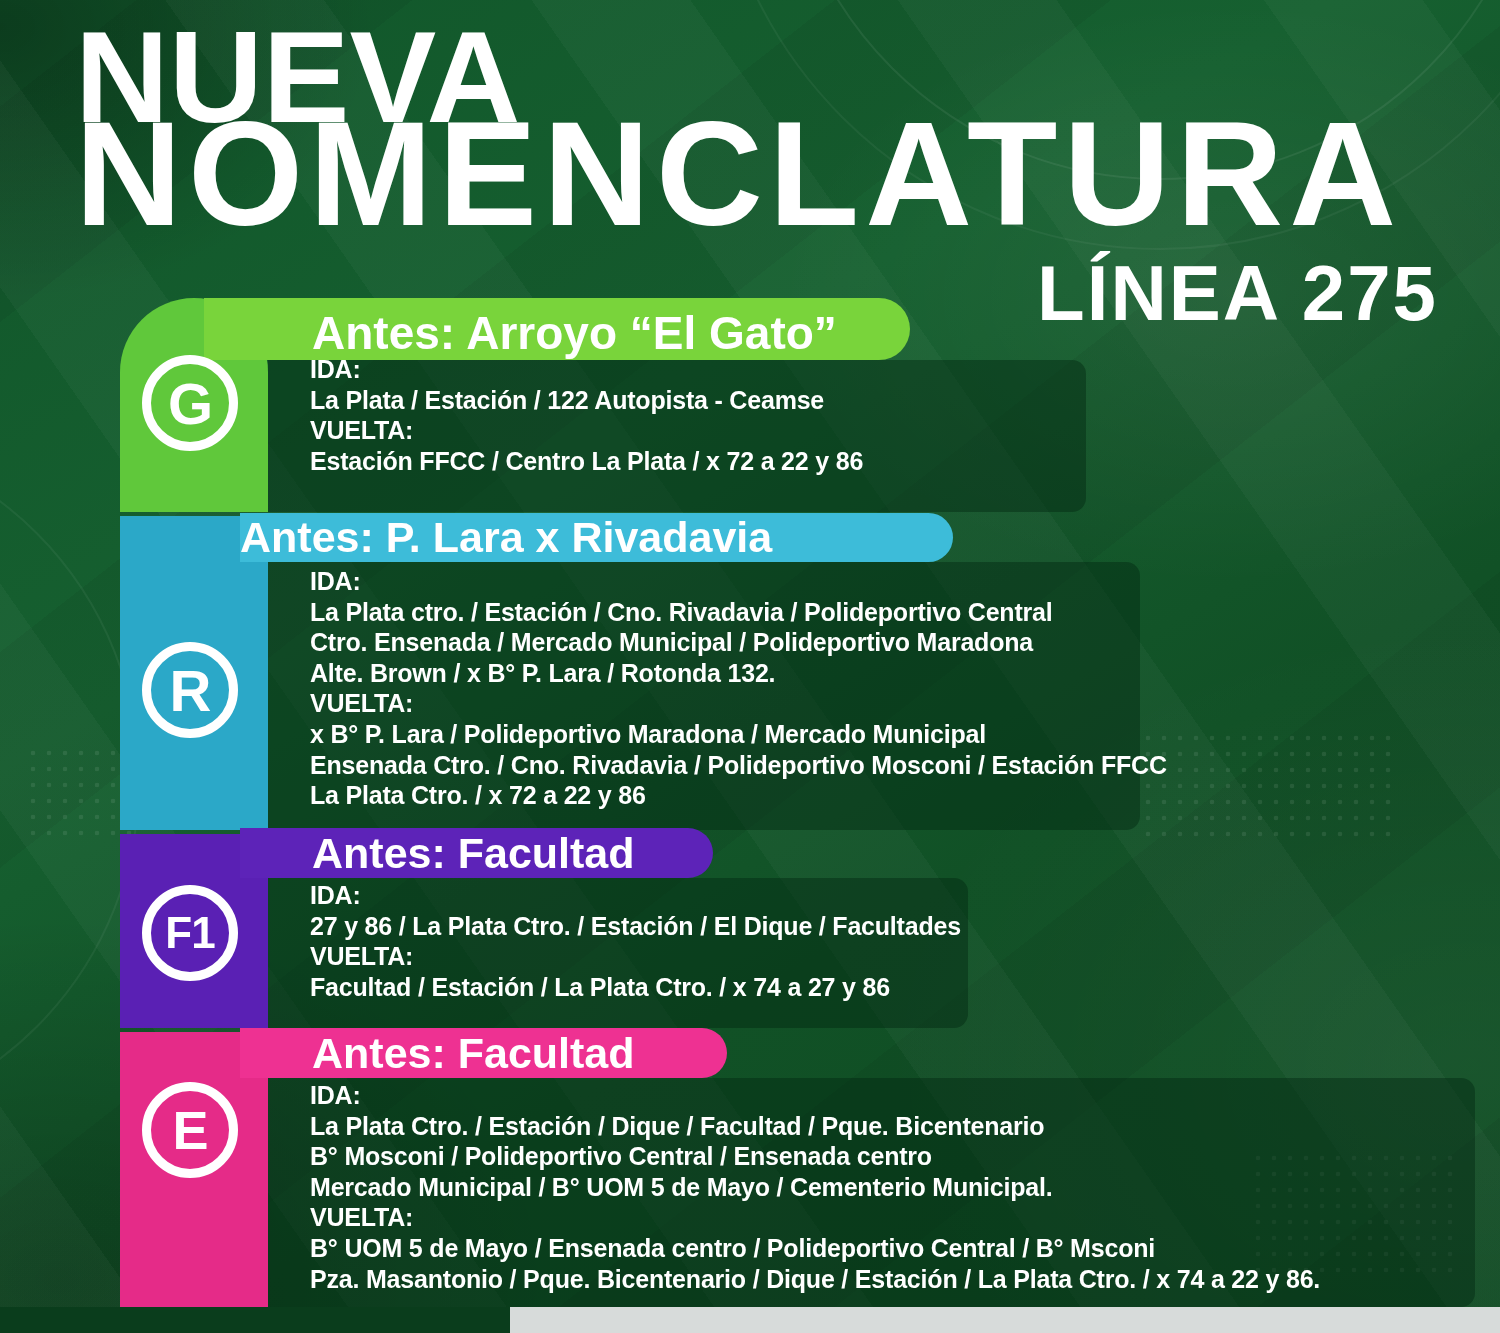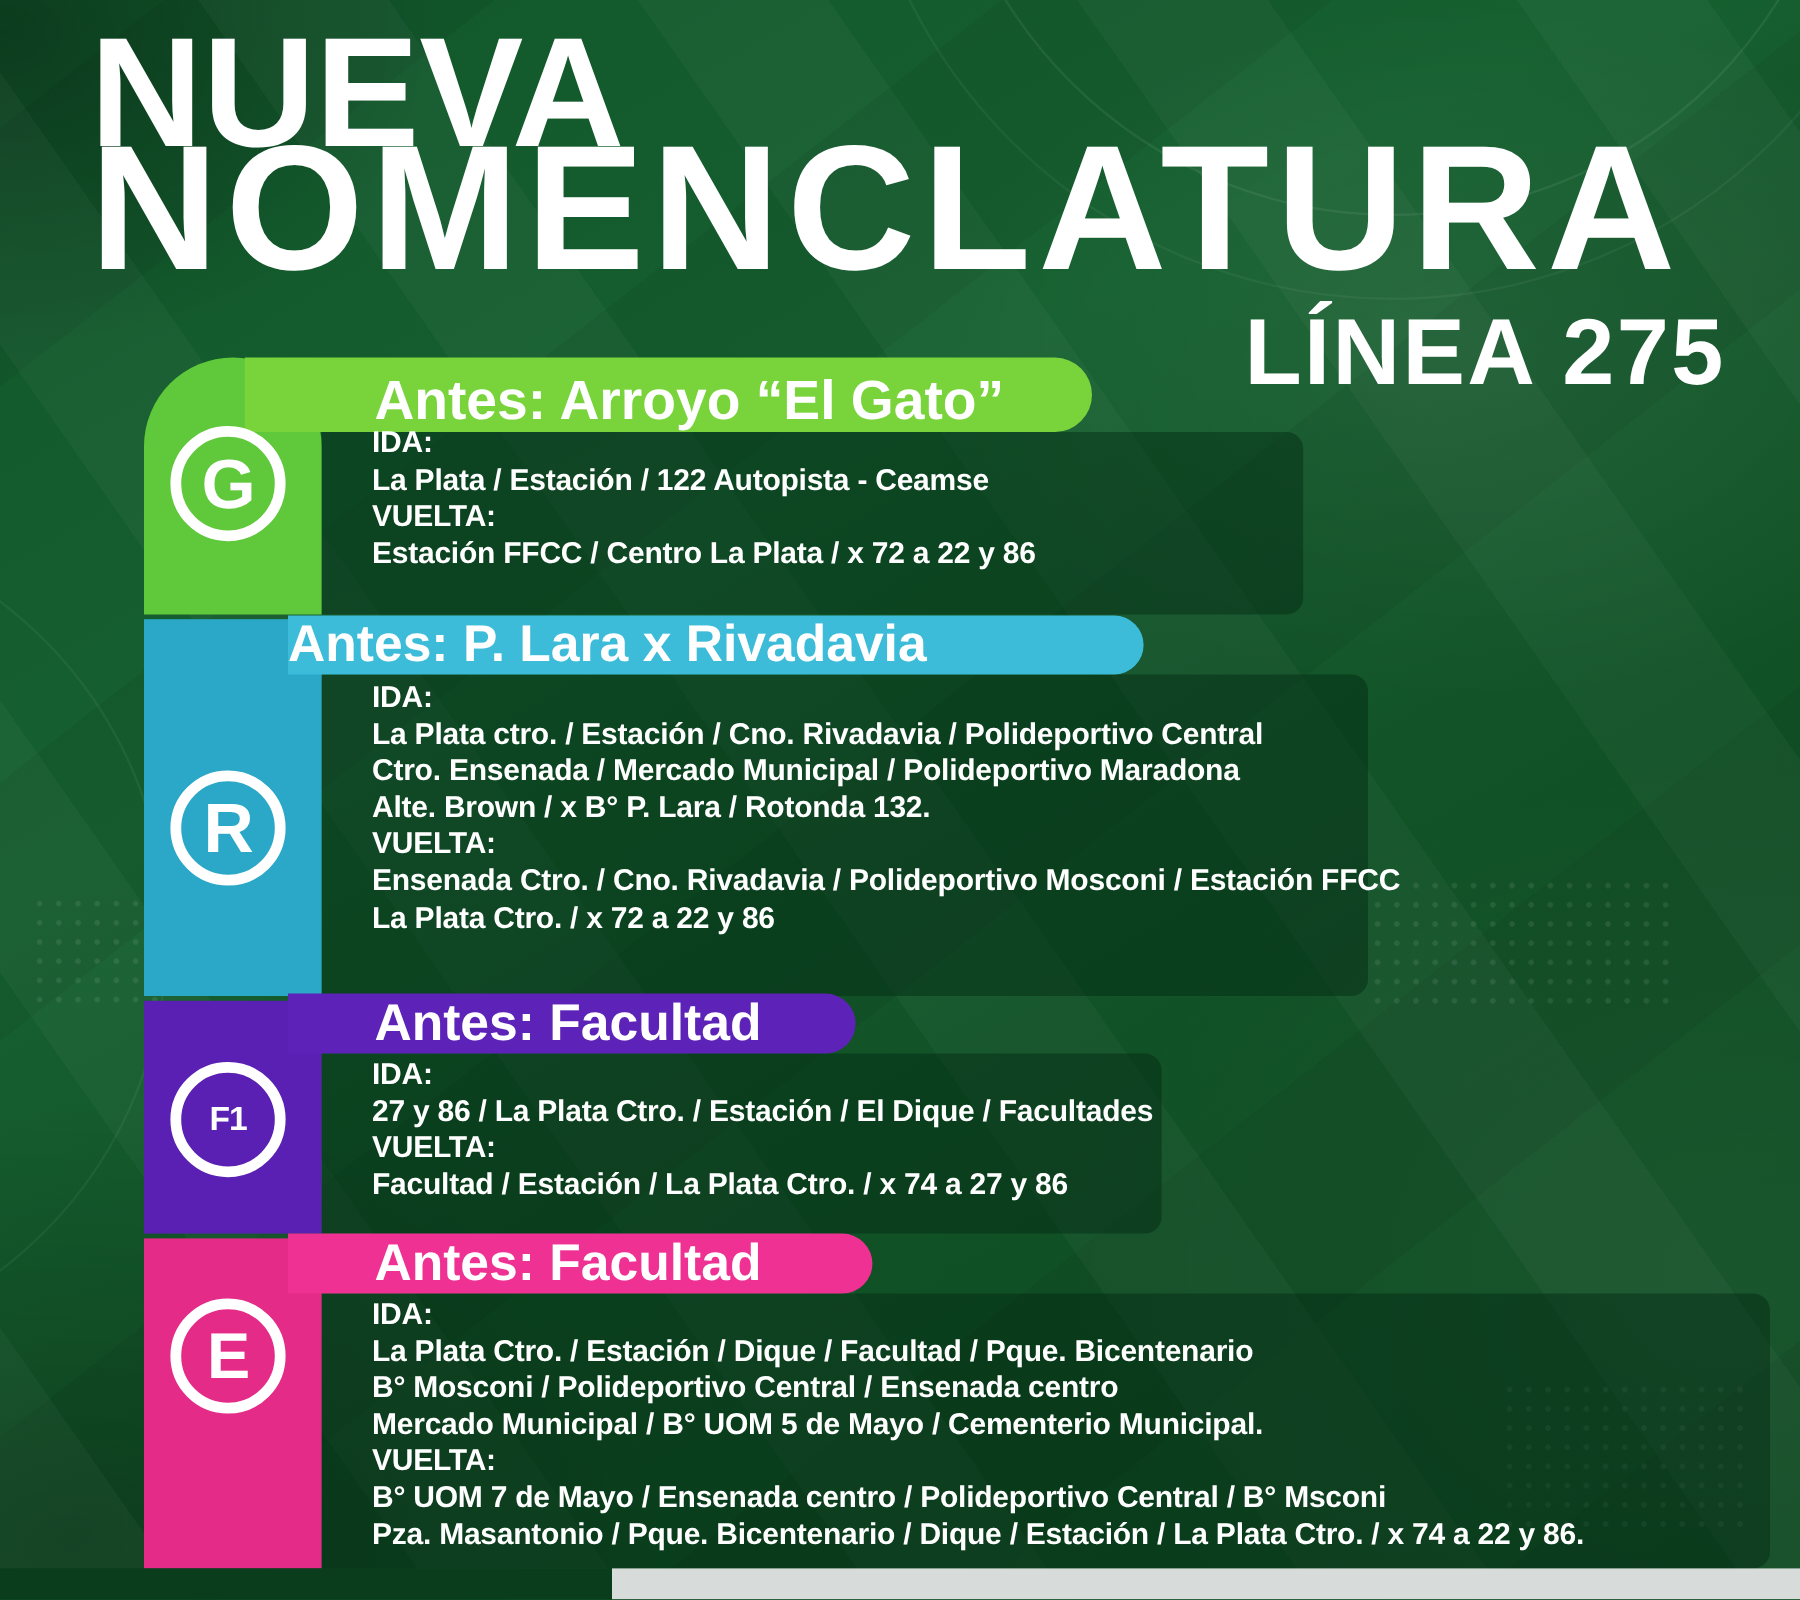--- a/index.html
+++ b/index.html
@@ -52,21 +52,21 @@
   .pill-f1 { left:240px; top:828px; width:473px; height:50px; background:#5d23b8;
              border-radius:0 25px 25px 0; font-size:43px; padding-left:72px; }
   .pill-e  { left:240px; top:1028px; width:487px; height:50px; background:#ee3192;
              border-radius:0 25px 25px 0; font-size:43px; padding-left:72px; }
 
   .badge { position:absolute; left:142px; width:96px; height:96px; border:9px solid #fff;
            border-radius:50%; display:flex; align-items:center; justify-content:center;
            font-weight:800; z-index:3; letter-spacing:-1px; }
   .badge-g  { top:355px;  font-size:58px; }
   .badge-r  { top:642px;  font-size:58px; }
-  .badge-f1 { top:885px;  font-size:28px; }
+  .badge-f1 { top:885px;  font-size:44px; }
   .badge-e  { top:1082px; font-size:54px; }
 
   .overlay { position:absolute; left:268px; background:rgba(2,40,18,0.45); z-index:1;
              border-radius:0 14px 14px 0; }
   .ov-g  { top:360px;  width:818px;  height:152px; }
   .ov-r  { top:562px;  width:872px;  height:268px; }
   .ov-f1 { top:878px;  width:700px;  height:150px; }
   .ov-e  { top:1078px; width:1207px; height:229px; }
 
   .routes { position:absolute; left:310px; z-index:3; font-size:25px; font-weight:bold;
@@ -120,20 +120,21 @@
   <div class="badge badge-r">
     <span>R</span>
   </div>
   <div class="overlay ov-r"></div>
   <div class="routes rt-r">
     <div>IDA:</div>
     <div>La Plata ctro. / Estación / Cno. Rivadavia / Polideportivo Central</div>
     <div>Ctro. Ensenada / Mercado Municipal / Polideportivo Maradona</div>
     <div>Alte. Brown / x B° P. Lara / Rotonda 132.</div>
     <div>VUELTA:</div>
+    <div>x B° P. Lara / Polideportivo Maradona / Mercado Municipal</div>
     <div>Ensenada Ctro. / Cno. Rivadavia / Polideportivo Mosconi / Estación FFCC</div>
     <div>La Plata Ctro. / x 72 a 22 y 86</div>
   </div>
 
   <div class="column col-f1"></div>
   <div class="pill pill-f1">
     <span>Antes: Facultad</span>
   </div>
   <div class="badge badge-f1">
     <span>F1</span>
@@ -153,20 +154,20 @@
   <div class="badge badge-e">
     <span>E</span>
   </div>
   <div class="overlay ov-e"></div>
   <div class="routes rt-e">
     <div>IDA:</div>
     <div>La Plata Ctro. / Estación / Dique / Facultad / Pque. Bicentenario</div>
     <div>B° Mosconi / Polideportivo Central / Ensenada centro</div>
     <div>Mercado Municipal / B° UOM 5 de Mayo / Cementerio Municipal.</div>
     <div>VUELTA:</div>
-    <div>B° UOM 7 de Mayo / Ensenada centro / Polideportivo Central / B° Msconi</div>
+    <div>B° UOM 5 de Mayo / Ensenada centro / Polideportivo Central / B° Msconi</div>
     <div>Pza. Masantonio / Pque. Bicentenario / Dique / Estación / La Plata Ctro. / x 74 a 22 y 86.</div>
   </div>
 
   <div class="footer-left"></div>
   <div class="footer-right"></div>
 
 </div>
 
 </body></html>

